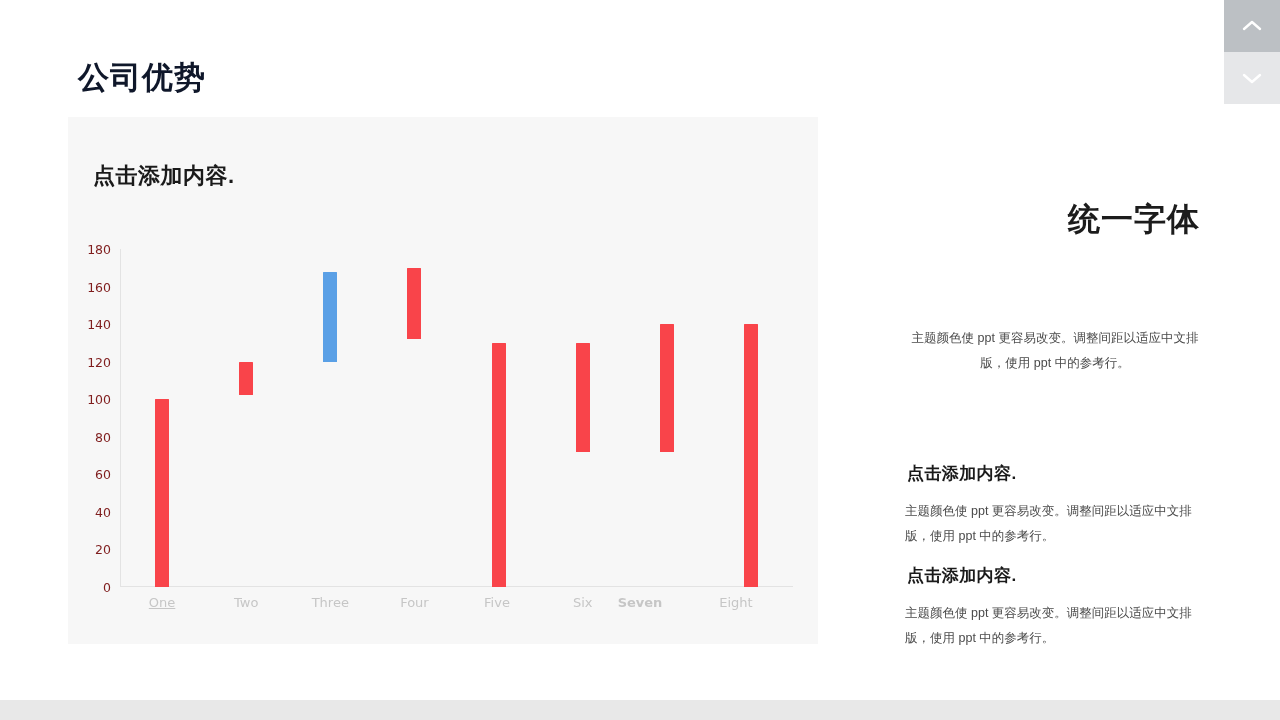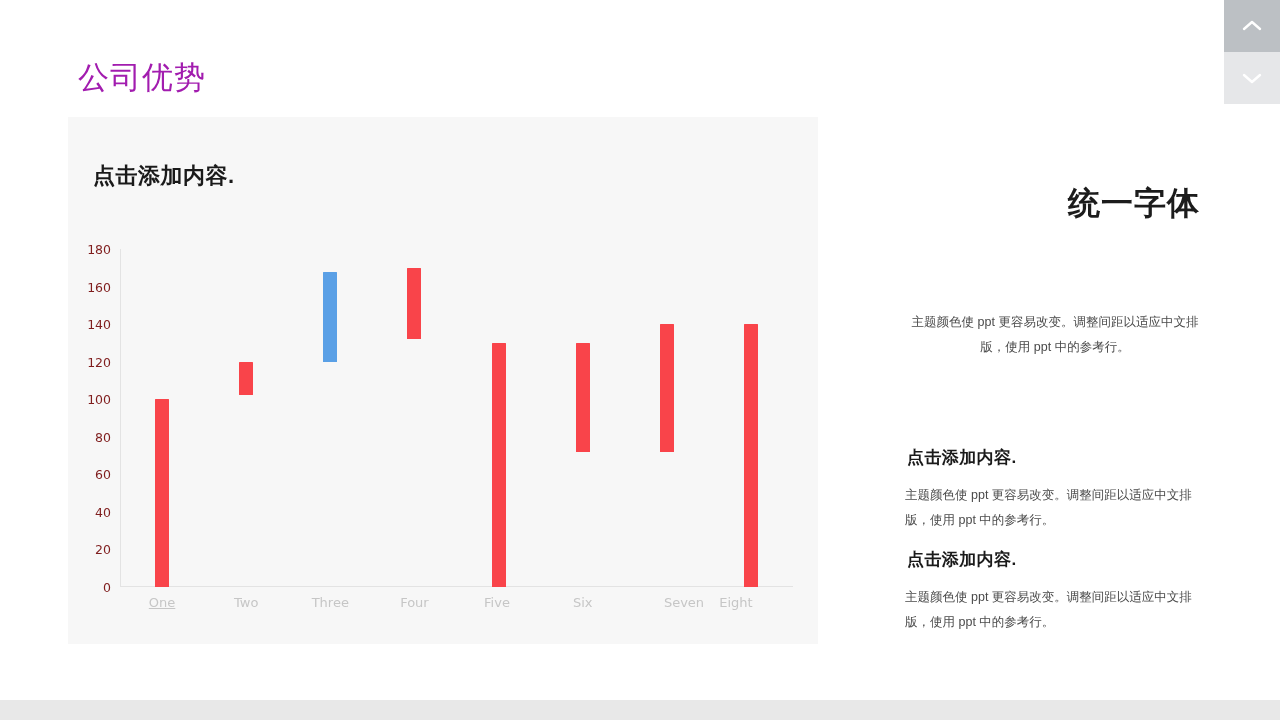--- a/index.html
+++ b/index.html
@@ -35,23 +35,23 @@
   .nav-btn.up   { background: #bcc0c4; }
   .nav-btn.down { background: #e6e7e9; }
   .nav-btn svg { display: block; }
 
   
   .slide-title {
     position: absolute;
     left: 78px;
     top: 62px;
     font-size: 31px;
-    font-weight: normal;
+    font-weight: bold;
     letter-spacing: 1px;
-    color: #a21caf;
+    color: #0f172a;
     line-height: 1;
   }
 
   
   .chart-panel {
     position: absolute;
     left: 68px;
     top: 117px;
     width: 750px;
     height: 527px;
@@ -110,21 +110,21 @@
     position: absolute;
     width: 14px;
     transform: translateX(-50%);
     border-radius: 0.5px;
   }
 
   
   .right-col {
     position: absolute;
     left: 880px;
-    top: 0;
+    top: 16px;
     width: 330px;
     height: 596px;
   }
   .headline-main {
     position: absolute;
     right: 10px;
     top: 185px;
     font-size: 32px;
     font-weight: bold;
     color: #1c1c1c;
@@ -229,21 +229,21 @@
       <div class="xtick" style="left: 126.188px;">Two</div>
       <div class="bar" style="left: 126.188px; top: 112.667px; height: 33.8px; background: rgb(249, 68, 74);"></div>
       <div class="xtick" style="left: 210.312px;">Three</div>
       <div class="bar" style="left: 210.312px; top: 22.5333px; height: 90.1333px; background: rgb(90, 160, 230);"></div>
       <div class="xtick" style="left: 294.438px;">Four</div>
       <div class="bar" style="left: 294.438px; top: 18.7778px; height: 71.3556px; background: rgb(249, 68, 74);"></div>
       <div class="xtick" style="left: 377px; text-align: right;">Five</div>
       <div class="bar" style="left: 378.562px; top: 93.8889px; height: 244.111px; background: rgb(249, 68, 74);"></div>
       <div class="xtick" style="left: 462.688px;">Six</div>
       <div class="bar" style="left: 462.688px; top: 93.8889px; height: 108.911px; background: rgb(249, 68, 74);"></div>
-      <div class="xtick" style="left: 564px;">Seven</div>
+      <div class="xtick" style="left: 520px; font-weight: bold;">Seven</div>
       <div class="bar" style="left: 546.812px; top: 75.1111px; height: 127.689px; background: rgb(249, 68, 74);"></div>
       <div class="xtick" style="left: 603px; margin-left: 13px;">Eight</div>
       <div class="bar" style="left: 630.938px; top: 75.1111px; height: 262.889px; background: rgb(249, 68, 74);"></div>
     </div>
 </div>
 
 <div class="right-col">
   <div class="headline-main">统一字体</div>
   <div class="intro-para">主题颜色使 ppt 更容易改变。调整间距以适应中文排版，使用 ppt 中的参考行。</div>
 

